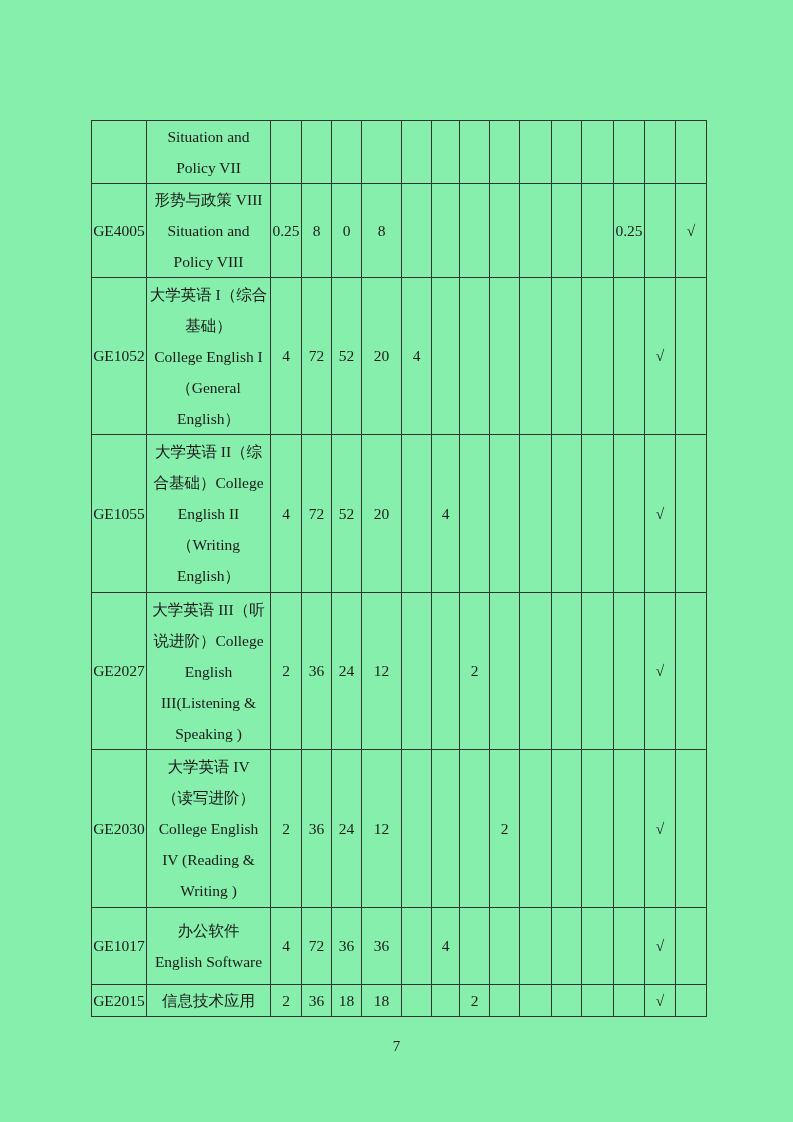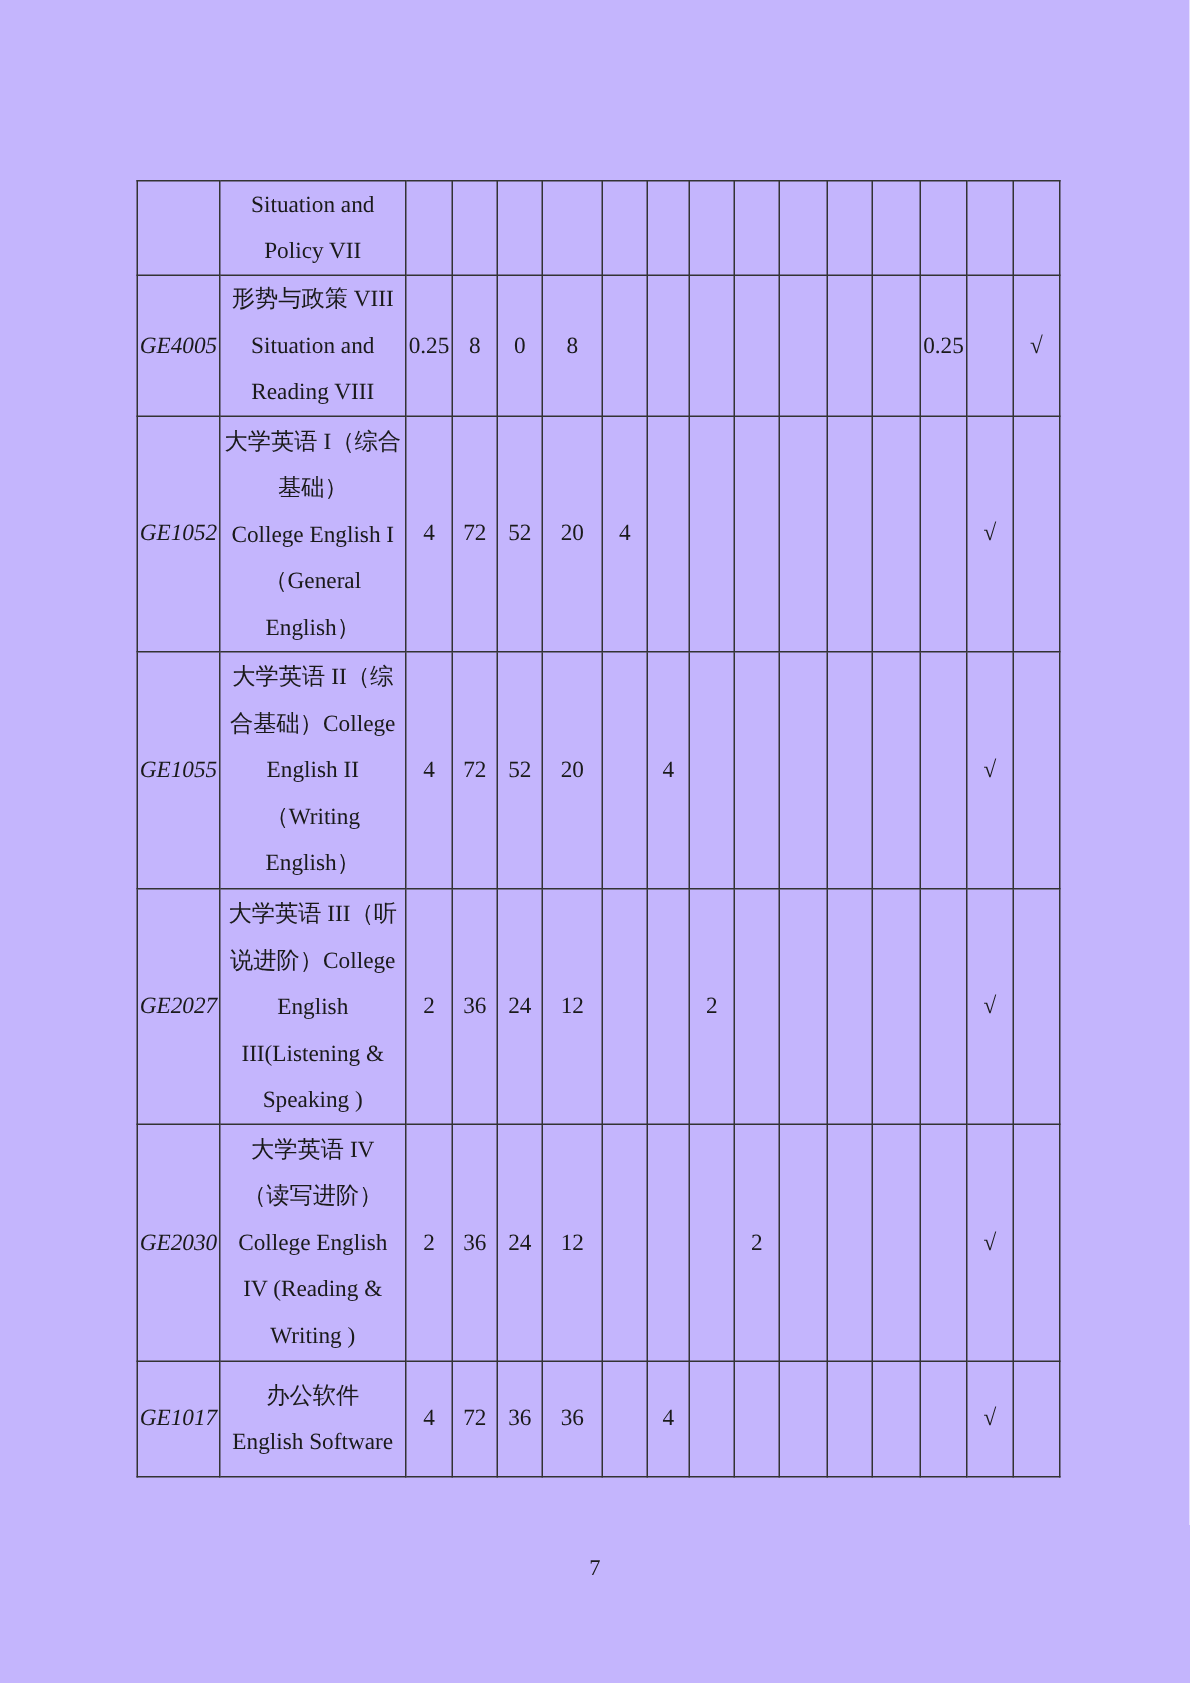--- a/index.html
+++ b/index.html
@@ -4,21 +4,21 @@
 <style>
   html, body {
     margin: 0;
     padding: 0;
     background: #ffffff;
   }
   .page {
     position: relative;
     width: 793px;
     height: 1122px;
-    background: #c4b5fd;
+    background: #86efac;
     font-family: "Liberation Serif", "DejaVu Serif", serif;
     color: #1a1a1a;
     overflow: hidden;
   }
   table.curriculum {
     position: absolute;
     left: 91px;
     top: 120px;
     width: 616px;
     table-layout: fixed;
@@ -32,21 +32,20 @@
     padding: 0;
     overflow: hidden;
   }
   td.name-cell {
     white-space: pre-line;
     line-height: 31px;
     font-size: 15.5px;
   }
   td.code-cell {
     font-size: 15px;
-    font-style: italic;
   }
   tr.r0 { height: 63px; }
   tr.r1 { height: 93px; }
   tr.r2 { height: 157px; }
   tr.r3 { height: 158px; }
   tr.r4 { height: 157px; }
   tr.r5 { height: 158px; }
   tr.r6 { height: 77px; }
   tr.r7 { height: 32px; }
   .page-footer {
@@ -101,21 +100,21 @@
         <td></td>
         <td></td>
         <td></td>
         <td></td>
       </tr>
 
       <tr class="r1">
         <td class="code-cell">GE4005</td>
         <td class="name-cell">形势与政策 VIII
 Situation and
-Reading VIII</td>
+Policy VIII</td>
         <td>0.25</td>
         <td>8</td>
         <td>0</td>
         <td>8</td>
         <td></td>
         <td></td>
         <td></td>
         <td></td>
         <td></td>
         <td></td>
@@ -230,19 +229,37 @@
         <td></td>
         <td></td>
         <td></td>
         <td></td>
         <td></td>
         <td></td>
         <td>√</td>
         <td></td>
       </tr>
 
+      <tr class="r7">
+        <td class="code-cell">GE2015</td>
+        <td class="name-cell">信息技术应用</td>
+        <td>2</td>
+        <td>36</td>
+        <td>18</td>
+        <td>18</td>
+        <td></td>
+        <td></td>
+        <td>2</td>
+        <td></td>
+        <td></td>
+        <td></td>
+        <td></td>
+        <td></td>
+        <td>√</td>
+        <td></td>
+      </tr>
 
     </tbody>
   </table>
 
   <div class="page-footer">7</div>
 
 </div>
 
 </body></html>

